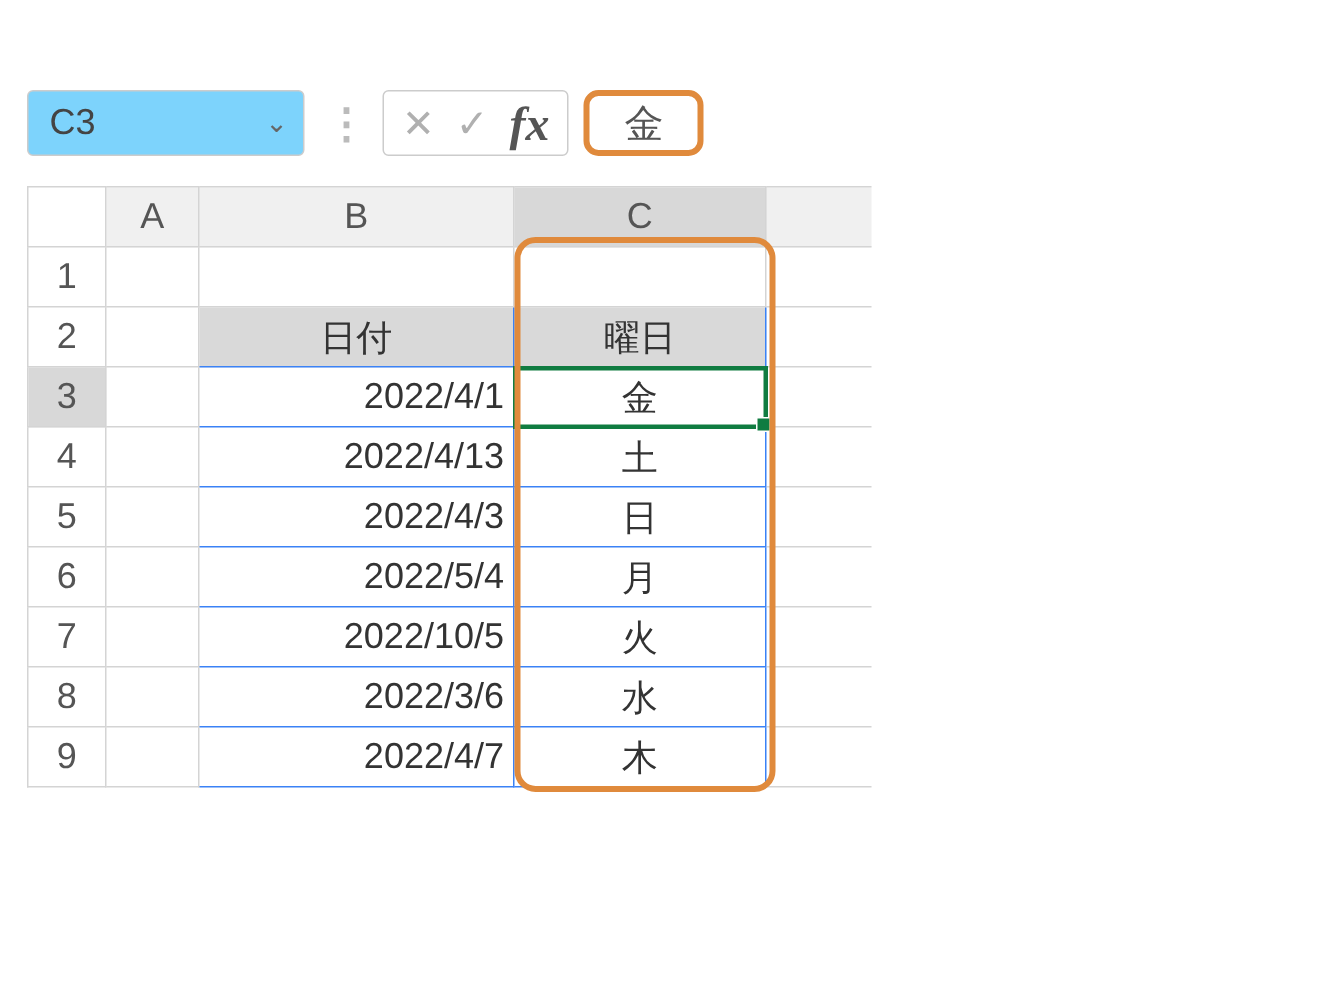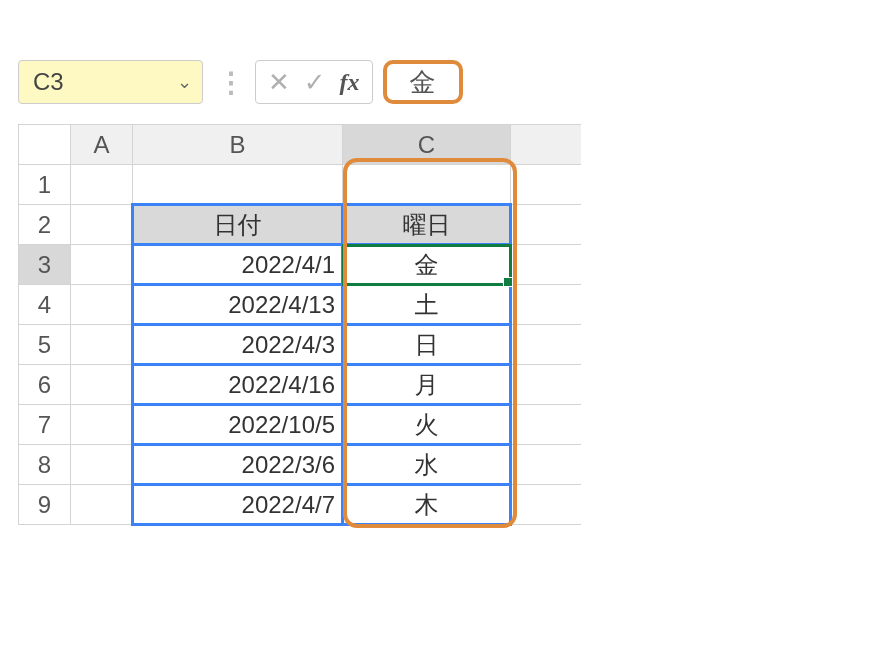--- a/index.html
+++ b/index.html
@@ -14,21 +14,21 @@
       display: flex;
       align-items: center;
       gap: 10px;
       margin-bottom: 20px;
     }
     .name-box {
       width: 185px;
       height: 44px;
       border: 1px solid #ccc;
       border-radius: 4px;
-      background: #fef9c3;
+      background: #7dd3fc;
       display: flex;
       align-items: center;
       justify-content: space-between;
       padding: 0 10px 0 14px;
       font-size: 24px;
       color: #444;
       gap: 18px;
     }
     .name-box .chev { color: #666; font-size: 18px; }
     .separator {
@@ -50,21 +50,21 @@
     }
     .fx-buttons span {
       font-size: 26px;
       color: #b0b0b0;
     }
     .fx-buttons .fx {
       color: #555;
       font-style: italic;
       font-weight: bold;
       font-family: "Times New Roman", serif;
-      font-size: 24px;
+      font-size: 32px;
     }
     .formula-value {
       width: 80px;
       height: 44px;
       border: 4px solid #E08A3C;
       border-radius: 10px;
       background: #fff;
       display: flex;
       align-items: center;
       justify-content: center;
@@ -106,21 +106,21 @@
       color: #555;
     }
     .row-head.active {
       background: #d8d8d8;
     }
     .colA { width: 62px; }
     .colB { width: 210px; }
     .colC { width: 168px; }
     .colD { width: 70px; }
     .sheet .data-border {
-      border: 3px solid #3b82f6;
+      border: 1px solid #3b82f6;
     }
     .header-cell {
       background: #d9d9d9 !important;
       text-align: center;
     }
     .date-cell { text-align: right; padding-right: 6px !important; }
     .day-cell { text-align: center; }
     .active-cell {
       outline: 3px solid #107C41;
       outline-offset: -2px;
@@ -209,21 +209,21 @@
   <tr>
     <td class="row-head"><span>5</span></td>
     <td class="colA"></td>
     <td class="colB data-border date-cell"><span>2022/4/3</span></td>
     <td class="colC data-border day-cell"><span>日</span></td>
     <td class="colD" style="border-right:none;"></td>
   </tr>
   <tr>
     <td class="row-head"><span>6</span></td>
     <td class="colA"></td>
-    <td class="colB data-border date-cell"><span>2022/4/16</span></td>
+    <td class="colB data-border date-cell"><span>2022/5/4</span></td>
     <td class="colC data-border day-cell"><span>月</span></td>
     <td class="colD" style="border-right:none;"></td>
   </tr>
   <tr>
     <td class="row-head"><span>7</span></td>
     <td class="colA"></td>
     <td class="colB data-border date-cell"><span>2022/10/5</span></td>
     <td class="colC data-border day-cell"><span>火</span></td>
     <td class="colD" style="border-right:none;"></td>
   </tr>

